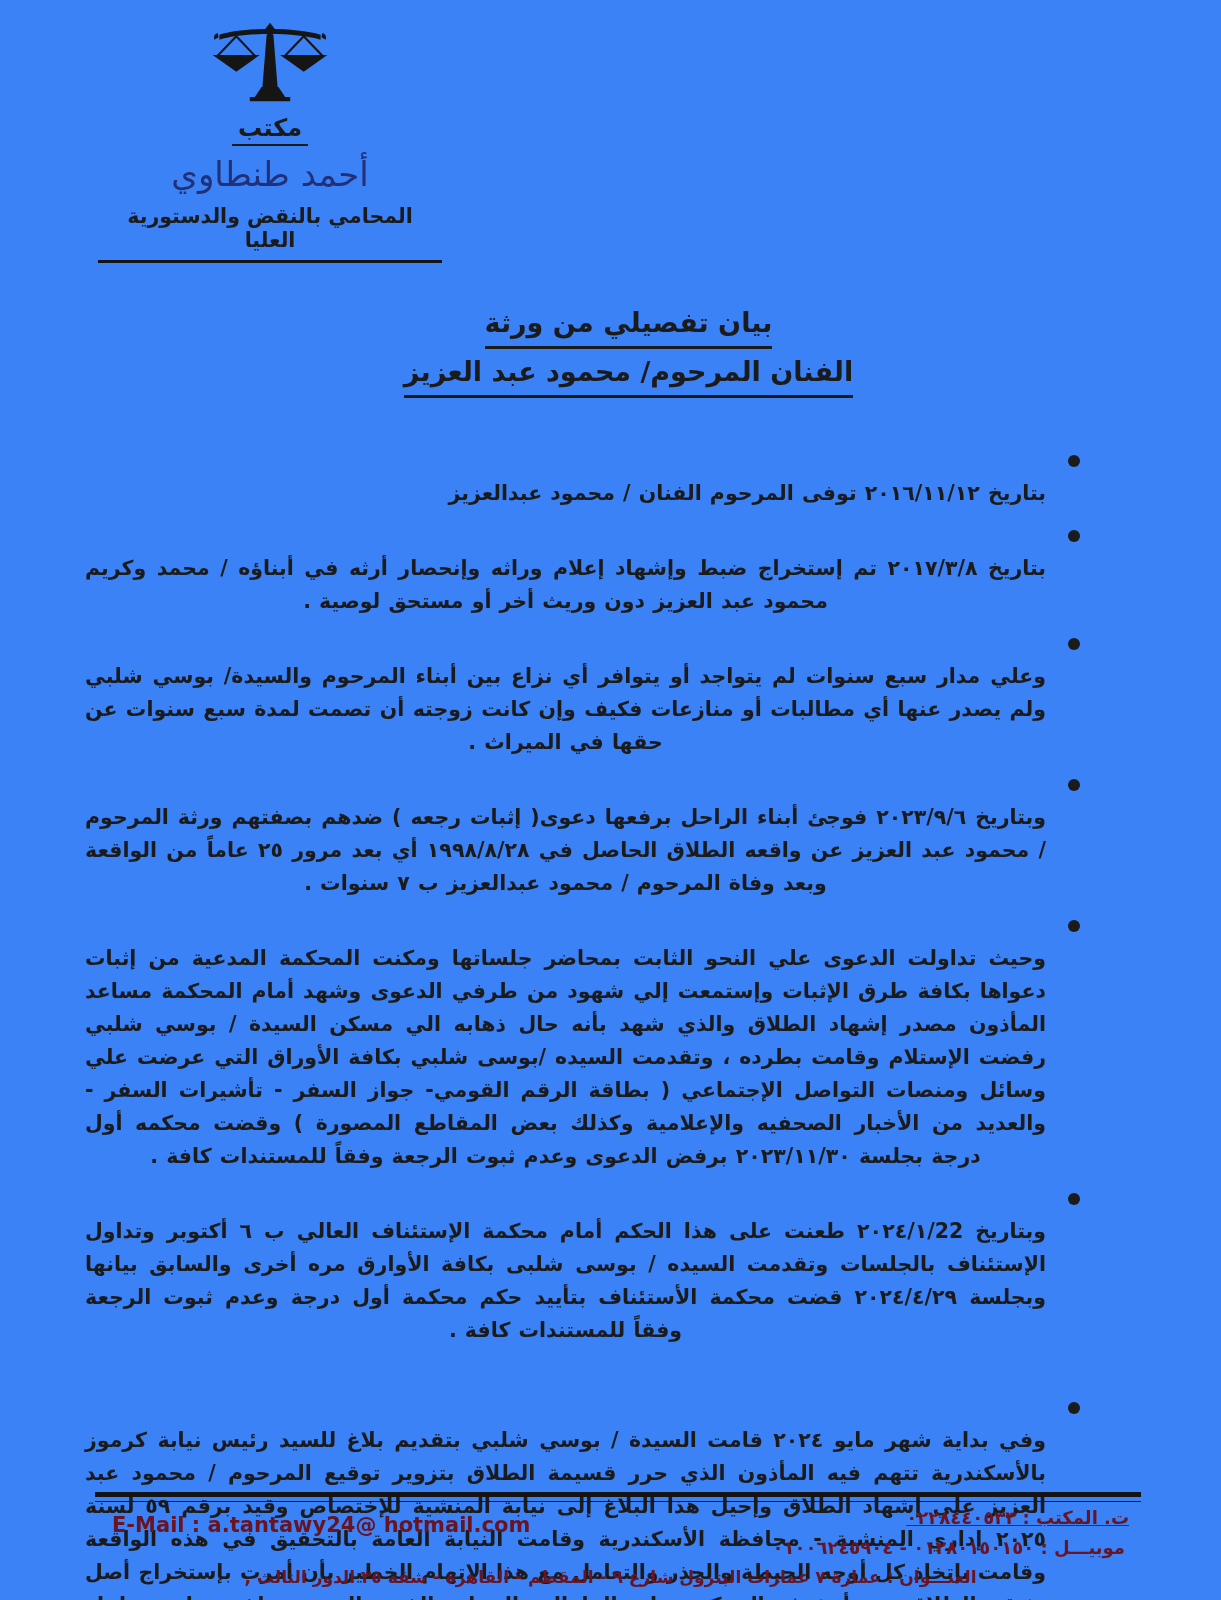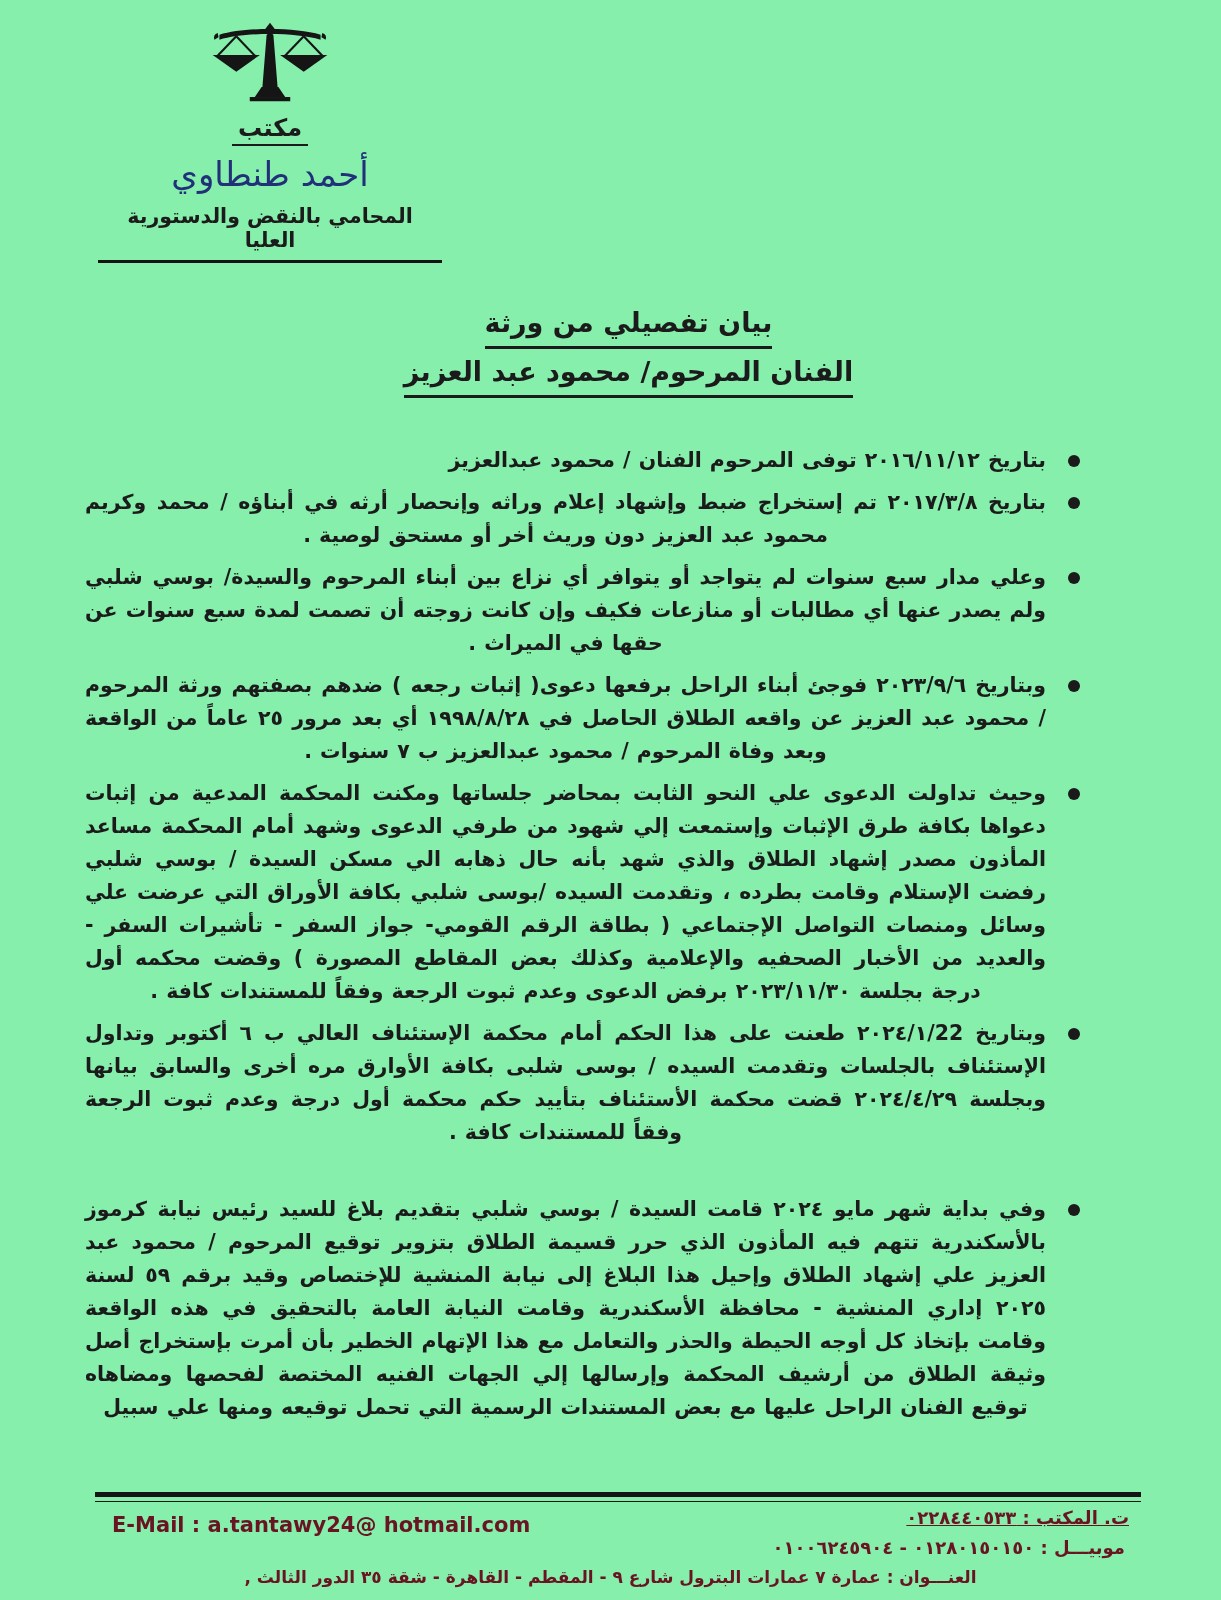--- a/index.html
+++ b/index.html
@@ -1,21 +1,21 @@
 <!DOCTYPE html>
 <html lang="ar"><head>
 <meta charset="utf-8">
 <style>
   html,body{margin:0;padding:0;}
   body{background:#e8e6e2;}
   .page{
     position:relative;
     width:1221px;height:1600px;
     margin:0 auto;
-    background:#86efac;
+    background:#3b82f6;
     overflow:hidden;
     font-family:"DejaVu Sans", sans-serif;
     color:#1b1b1b;
   }
   
   .letterhead{
     position:absolute;top:22px;left:98px;width:344px;
     text-align:center;
   }
   .scales{width:118px;height:86px;display:block;margin:0 auto 6px auto;}
@@ -70,20 +70,21 @@
     margin-top:11px;
     margin-left:22px; 
   }
   .b-text{
     flex:1 1 auto;
     font-size:20.5px;font-weight:bold;
     line-height:33px;
     text-align:justify;
     text-align-last:center;
     word-spacing:1px;
+    margin-top:33px;
   }
   .b-item:nth-child(1) .b-text{text-align-last:right;}
   
   .footer-rule{
     position:absolute;left:95px;right:80px;top:1492px;
     height:4px;
     border-top:5px solid #141414;
     border-bottom:1.5px solid #141414;
   }
   .footer{

